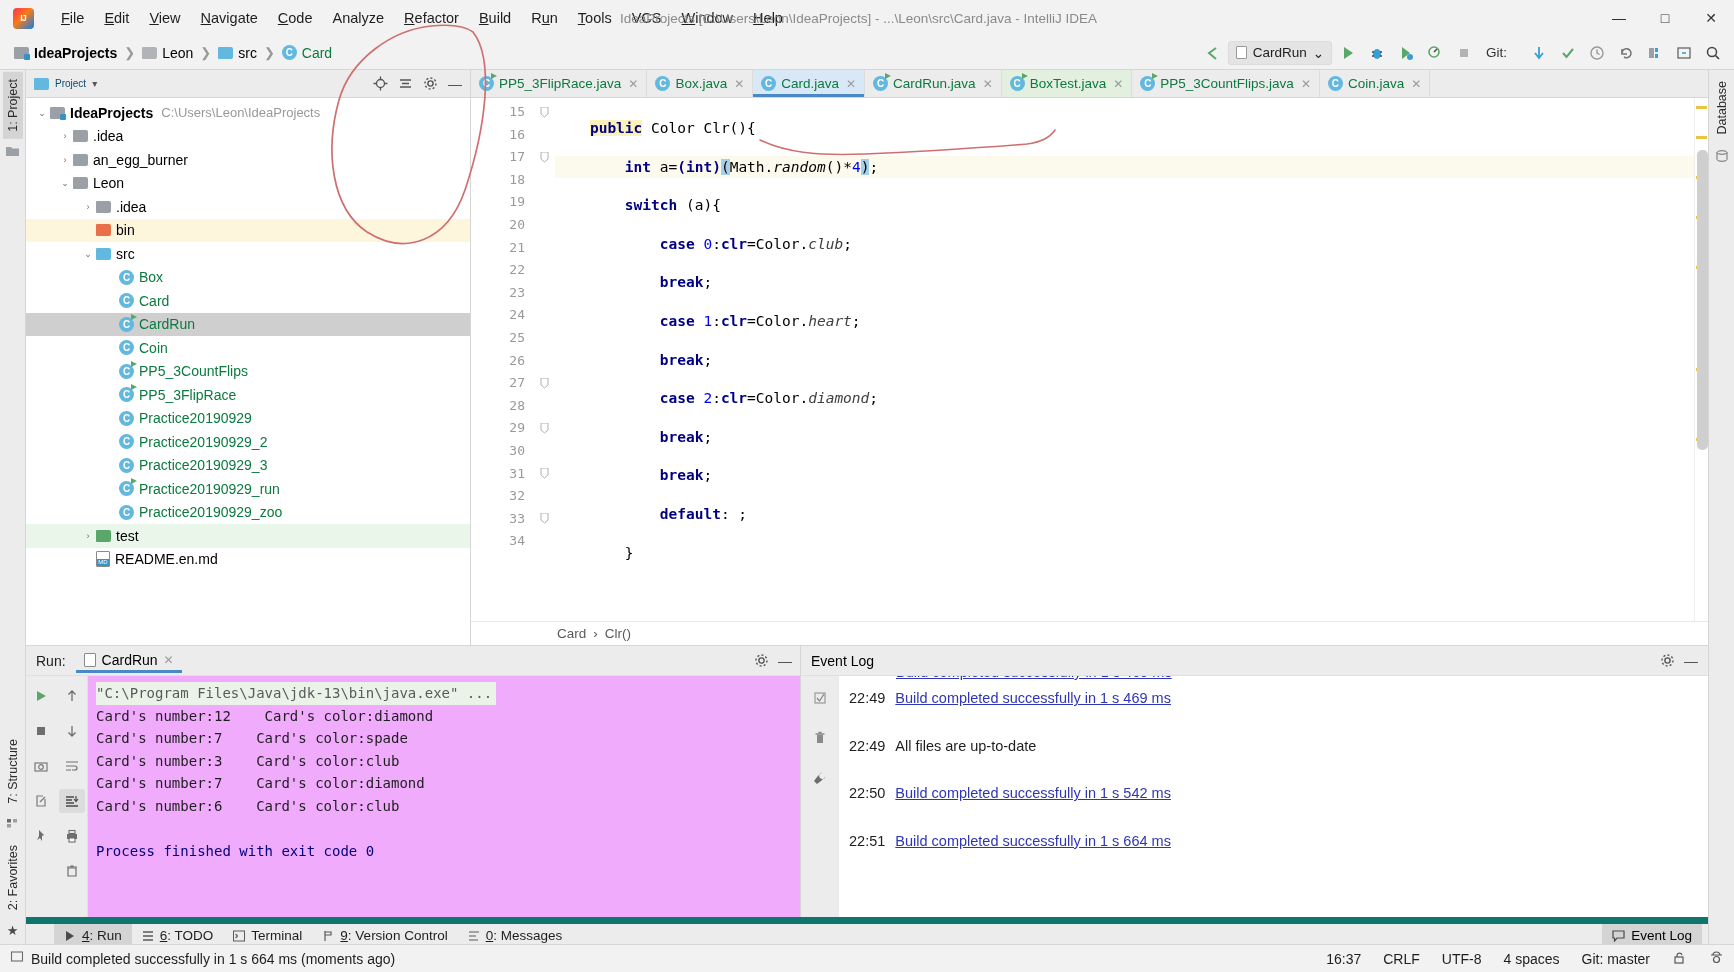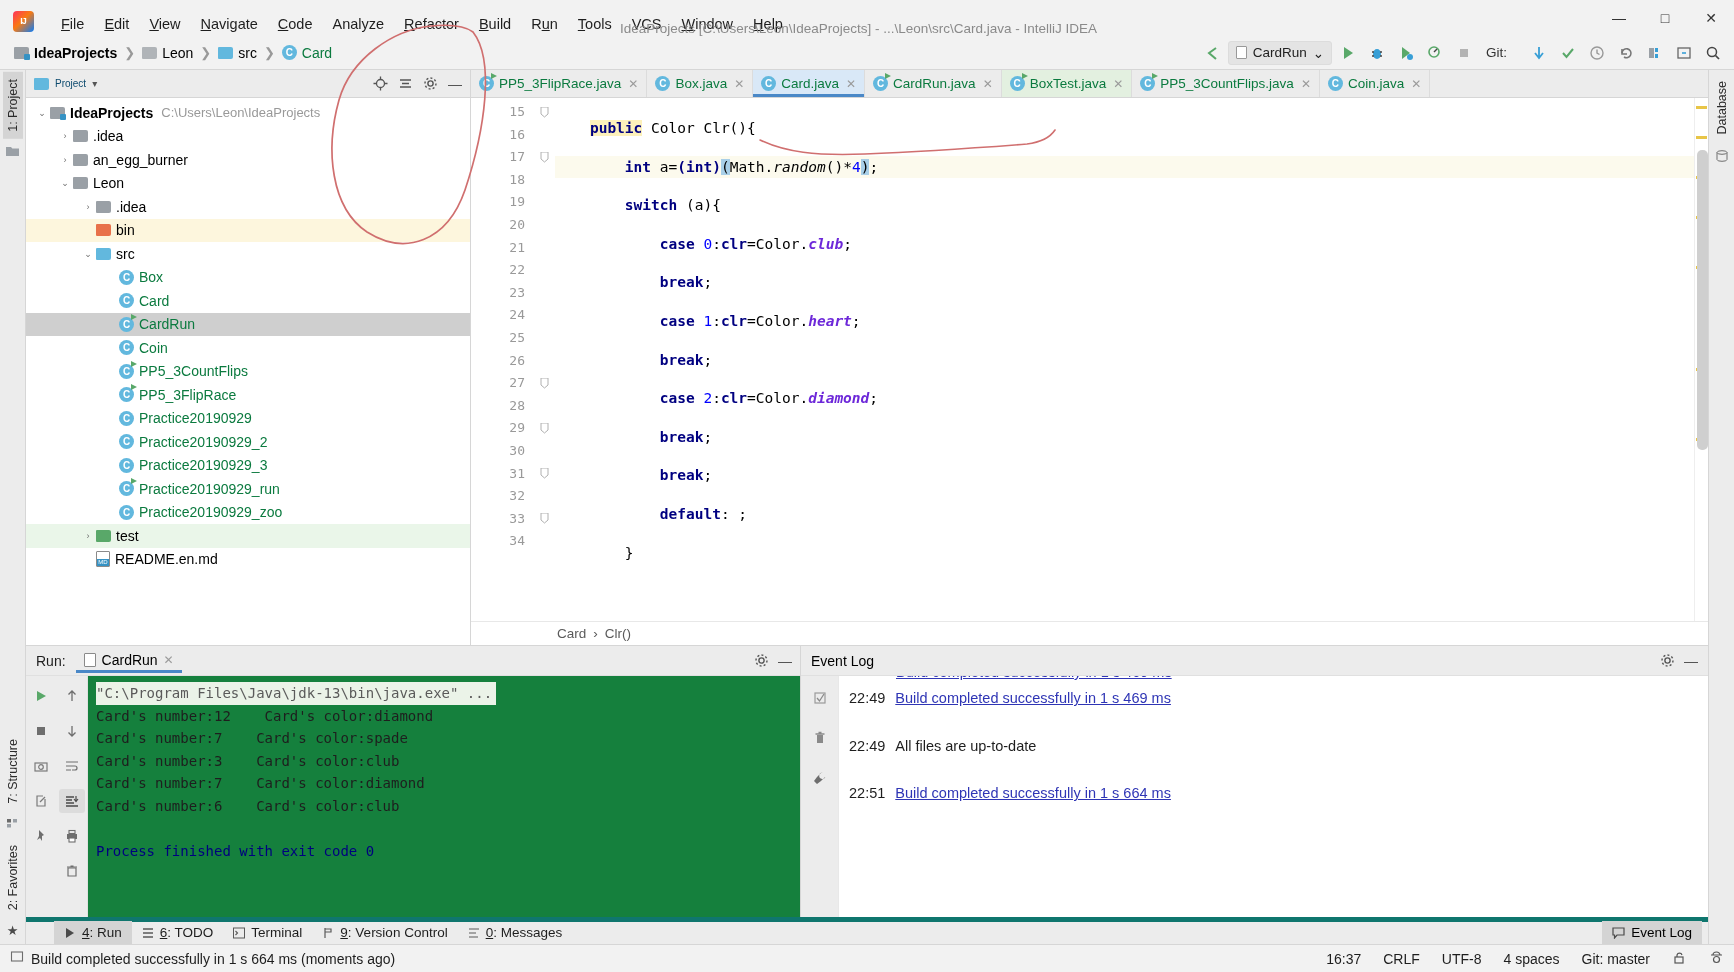--- a/index.html
+++ b/index.html
@@ -8,21 +8,21 @@
     font-family: "Liberation Sans", sans-serif;
     font-size: 14px;
     background: #f2f2f2;
     overflow: hidden;
     -webkit-font-smoothing: antialiased;
   }
   .app { width: 1734px; height: 972px; display: flex; flex-direction: column; background:#f2f2f2; position:relative;}
 
   
   .titlebar {
-    height: 36px; background:#f2f2f2; display:flex; align-items:flex-end;
+    height: 36px; background:#f2f2f2; display:flex; align-items:center;
     border-bottom: none; position:relative;
   }
   .logo { width:30px; height:30px; margin-left:8px; display:flex; align-items:center; justify-content:center; }
   .logo-sq {
     width:21px;height:21px;border-radius:4px;
     background: linear-gradient(135deg,#fe315d 0%, #f97a12 45%, #087cfa 100%);
     position:relative;
   }
   .logo-sq::after{
     content:"IJ"; position:absolute; left:0; top:0; right:0; bottom:0;
@@ -151,39 +151,39 @@
   .fline{height:22.6px;display:flex;align-items:center;justify-content:center;color:#a8a8a8;font-size:10px;}
   .code{
     flex:1; font-family:"DejaVu Sans Mono", monospace; font-size:14.5px;
     padding-top:3px; white-space:pre; overflow:hidden; position:relative;
   }
   .cline{height:22.6px;line-height:22.6px;}
   .cline.current{background:#fcfaed;}
   .kw{color:#000080;font-weight:bold;}
   .kw-hl{color:#000080;font-weight:bold;background:#fdf1bb;}
   .num{color:#0000ff;}
-  .fld{color:#6d28d9;font-weight:bold;font-style:italic;}
+  .fld{color:#404040;font-weight:normal;font-style:italic;}
   .mth{color:#000;font-style:italic;text-align:right;}
   .plain{color:#000;}
   .sel{background:#a8cfe8;}
 
   .scroll-markers{
     width:14px;background:#fff;flex:none;position:relative;border-left:1px solid #eee;
   }
   .mk{position:absolute;right:1px;width:11px;height:3px;}
   .vscroll{position:absolute;right:0;width:11px;background:#cfcfcf;border-radius:5px;}
 
   .editor-crumb{
     height:24px;background:#fff;border-top:1px solid #e8e8e8;display:flex;align-items:center;
     padding-left:86px;font-size:13.5px;color:#5a5a5a;gap:7px;
   }
 
   
   .lower{height:272px;display:flex;border-top:1px solid #d6d6d6;background:#fff;}
-  .run-panel{width:775px;display:flex;flex-direction:column;border-right:1px solid #d6d6d6;background:#15803d;}
+  .run-panel{width:775px;display:flex;flex-direction:column;border-right:1px solid #d6d6d6;background:#f0abfc;}
   .run-head{height:30px;background:#ececec;display:flex;align-items:center;padding:0 4px 0 10px;gap:10px;border-bottom:1px solid #e0e0e0;}
   .run-head .lbl{font-size:14px;color:#1e1e1e;}
   .run-tab{display:flex;align-items:center;gap:6px;font-size:14px;padding:4px 8px 5px 8px;box-shadow: inset 0 -3px 0 #4a88c7;}
   .rt-ic{width:12px;height:14px;border:1px solid #8a8a8a;background:#fff;border-radius:1px;}
   .run-head-right{margin-left:auto;display:flex;gap:2px;}
   .run-body{flex:1;display:flex;min-height:0;}
   .run-tools{width:62px;background:#ececec;display:flex;border-right:1px solid #e0e0e0;}
   .run-tools .col{flex:1;display:flex;flex-direction:column;align-items:center;padding-top:8px;gap:11px;}
   .rt-btn{width:26px;height:24px;display:flex;align-items:center;justify-content:center;color:#5a5a5a;font-size:14px;border-radius:3px;}
   .rt-btn.on{background:#dcdcdc;}
@@ -202,21 +202,21 @@
   .ev-body{flex:1;display:flex;min-height:0;}
   .ev-tools{width:38px;background:#ececec;display:flex;flex-direction:column;align-items:center;padding-top:10px;gap:16px;border-right:1px solid #e8e8e8;}
   .ev-list{flex:1;padding:8px 0 0 10px;overflow:hidden;position:relative;}
   .ev-row{height:47.5px;display:flex;align-items:flex-start;gap:10px;font-size:14.5px;padding-top:6px;}
   .ev-time{color:#1e1e1e;}
   .ev-link{color:#2f35b5;text-decoration:underline;}
   .ev-text{color:#1e1e1e;}
   .ev-partial{position:absolute;top:-12px;left:57px;color:#2f35b5;text-decoration:underline;font-size:14.5px;}
 
   
-  .toolwin-bar{height:27px;background:#ececec;display:flex;align-items:flex-end;border-top:5px solid #0f766e;padding-left:28px;}
+  .toolwin-bar{height:27px;background:#ececec;display:flex;align-items:flex-start;border-top:7px solid #0f766e;padding-left:28px;}
   .tw{display:flex;align-items:center;gap:6px;padding:4px 10px;font-size:13.5px;color:#1e1e1e;}
   .tw.active{background:#d4d4d4;}
   .tw u{text-decoration:underline;}
   .tw-right{margin-left:auto;display:flex;align-items:center;padding-right:6px;}
   .tw-ev{display:flex;align-items:center;gap:6px;padding:4px 10px;font-size:13.5px;background:#d4d4d4;}
   .statusbar{height:28px;background:#f2f2f2;display:flex;align-items:center;border-top:1px solid #d6d6d6;padding:0 10px;gap:7px;}
   .sb-text{font-size:14px;color:#1e1e1e;}
   .sb-right{margin-left:auto;display:flex;align-items:center;gap:22px;font-size:14px;color:#1e1e1e;}
 
   
@@ -825,20 +825,24 @@
               <div class="ev-partial">Build completed successfully in 1 s 469 ms</div>
             <div class="ev-row">
                   <span class="ev-time">22:49</span>
                   <span class="ev-link">Build completed successfully in 1 s 469 ms</span>
                 </div>
                 <div class="ev-row">
                   <span class="ev-time">22:49</span>
                   <span class="ev-text">All files are up-to-date</span>
                 </div>
                 <div class="ev-row">
+                  <span class="ev-time">22:50</span>
+                  <span class="ev-link">Build completed successfully in 1 s 542 ms</span>
+                </div>
+                <div class="ev-row">
                   <span class="ev-time">22:51</span>
                   <span class="ev-link">Build completed successfully in 1 s 664 ms</span>
                 </div>
               </div>
           </div>
         </div>
 
         <svg class="annot" width="260" height="300" style="left:305px;top:20px;z-index:9">
           <path d="M168 12 C 190 40, 180 110, 160 170 C 142 222, 100 236, 62 212 C 26 188, 20 130, 34 80 C 46 38, 88 10, 126 6 C 146 4, 160 6, 168 12 Z" stroke="#d06f6f" stroke-width="1.7" fill="none" stroke-linecap="round"></path>
         </svg>

